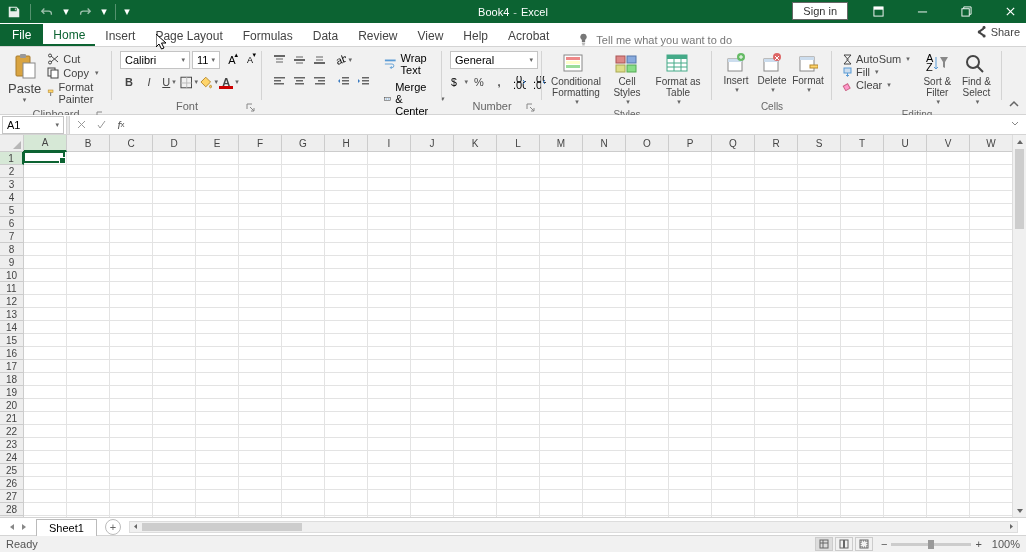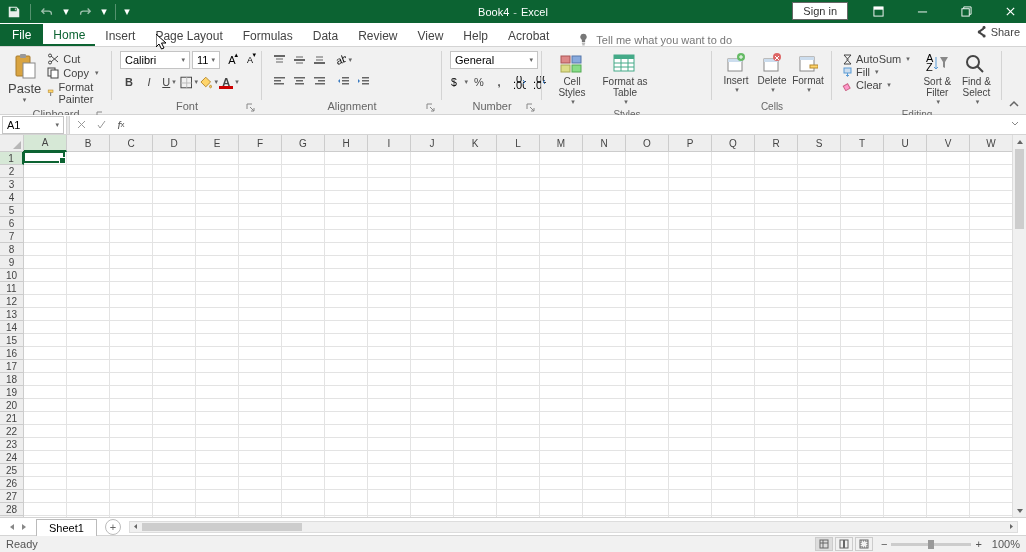--- a/index.html
+++ b/index.html
@@ -395,20 +395,37 @@
           <div class="sq-btn">
               <svg viewBox="0 0 13 13">
                 <rect x="5" y="2" width="7" height="1.5" fill="#666"></rect>
                 <rect x="5" y="5" width="7" height="1.5" fill="#666"></rect>
                 <rect x="5" y="8" width="7" height="1.5" fill="#666"></rect>
                 <path d="M1 4l2 2-2 2z" fill="#3a7ac0"></path>
               </svg>
             </div>
         </div>
       </div>
+      <div class="wrap-merge">
+        <div class="wm-btn">
+            <svg viewBox="0 0 14 12">
+              <rect x="1" y="1" width="12" height="2" fill="#5a9bd5"></rect>
+              <path d="M1 6h8a2 2 0 010 4H7m0 0l1.5-1.5M7 10l1.5 1.5" stroke="#5a9bd5" fill="none"></path>
+            </svg>
+            <span>Wrap Text</span>
+          </div>
+        <div class="wm-btn">
+            <svg viewBox="0 0 14 12">
+              <rect x="1" y="3" width="12" height="6" stroke="#444" fill="none"></rect>
+              <path d="M3 6h3M11 6H8M6 6l-1-1m1 1l-1 1M8 6l1-1M8 6l1 1" stroke="#5a9bd5"></path>
+            </svg>
+            <span>Merge &amp; Center</span>
+            <span class="dd-tiny">▾</span>
+          </div>
+      </div>
     </div>
     <div class="rgroup-label"><span>Alignment</span><span class="rgroup-dlg"><svg viewBox="0 0 9 9">
             <path d="M1 1h5M1 1v5M4 4l4 4M8 5v3H5" stroke="#888" fill="none"></path>
           </svg></span></div>
   </div>
 
   <div class="rgroup" style="width:100px;">
     <div class="rbody" style="flex-direction:column; gap:0;">
       <div class="num-format">
           <span>General</span>
@@ -441,20 +458,33 @@
           </div>
       </div>
     </div>
     <div class="rgroup-label"><span>Number</span><span class="rgroup-dlg"><svg viewBox="0 0 9 9">
             <path d="M1 1h5M1 1v5M4 4l4 4M8 5v3H5" stroke="#888" fill="none"></path>
           </svg></span></div>
   </div>
 
   <div class="rgroup" style="width:170px;">
     <div class="rbody">
+      <div class="big-btn">
+          <div class="ic">
+            <svg viewBox="0 0 26 22">
+              <rect x="1" y="2" width="18" height="16" stroke="#888" fill="#fff"></rect>
+              <rect x="3" y="4" width="14" height="3" fill="#e88"></rect>
+              <rect x="3" y="8" width="14" height="3" fill="#ffc"></rect>
+              <rect x="3" y="12" width="14" height="3" fill="#9d9"></rect>
+            </svg>
+          </div>
+          <div class="lbl" style="white-space:pre-line;">Conditional
+Formatting</div>
+          <span class="dd-tiny">▾</span>
+        </div>
       <div class="big-btn" style="width:44px;">
           <div class="ic">
             <svg viewBox="0 0 26 22">
               <rect x="2" y="3" width="9" height="7" fill="#d88" stroke="#a55"></rect>
               <rect x="13" y="3" width="9" height="7" fill="#8ad" stroke="#57a"></rect>
               <rect x="2" y="12" width="9" height="7" fill="#dd8" stroke="#aa5"></rect>
               <rect x="13" y="12" width="9" height="7" fill="#8d8" stroke="#5a5"></rect>
             </svg>
           </div>
           <div class="lbl" style="white-space:pre-line;">Cell

